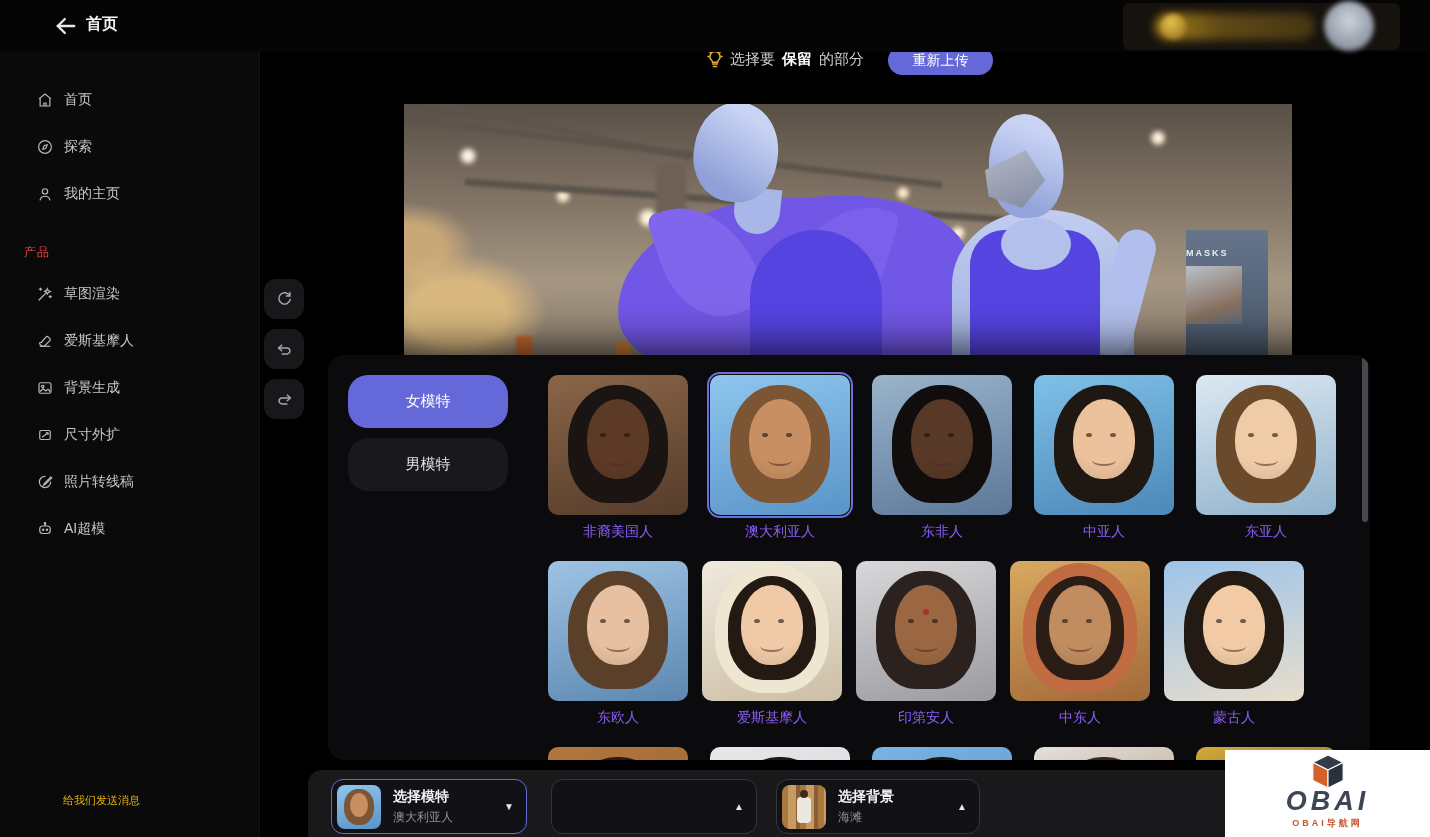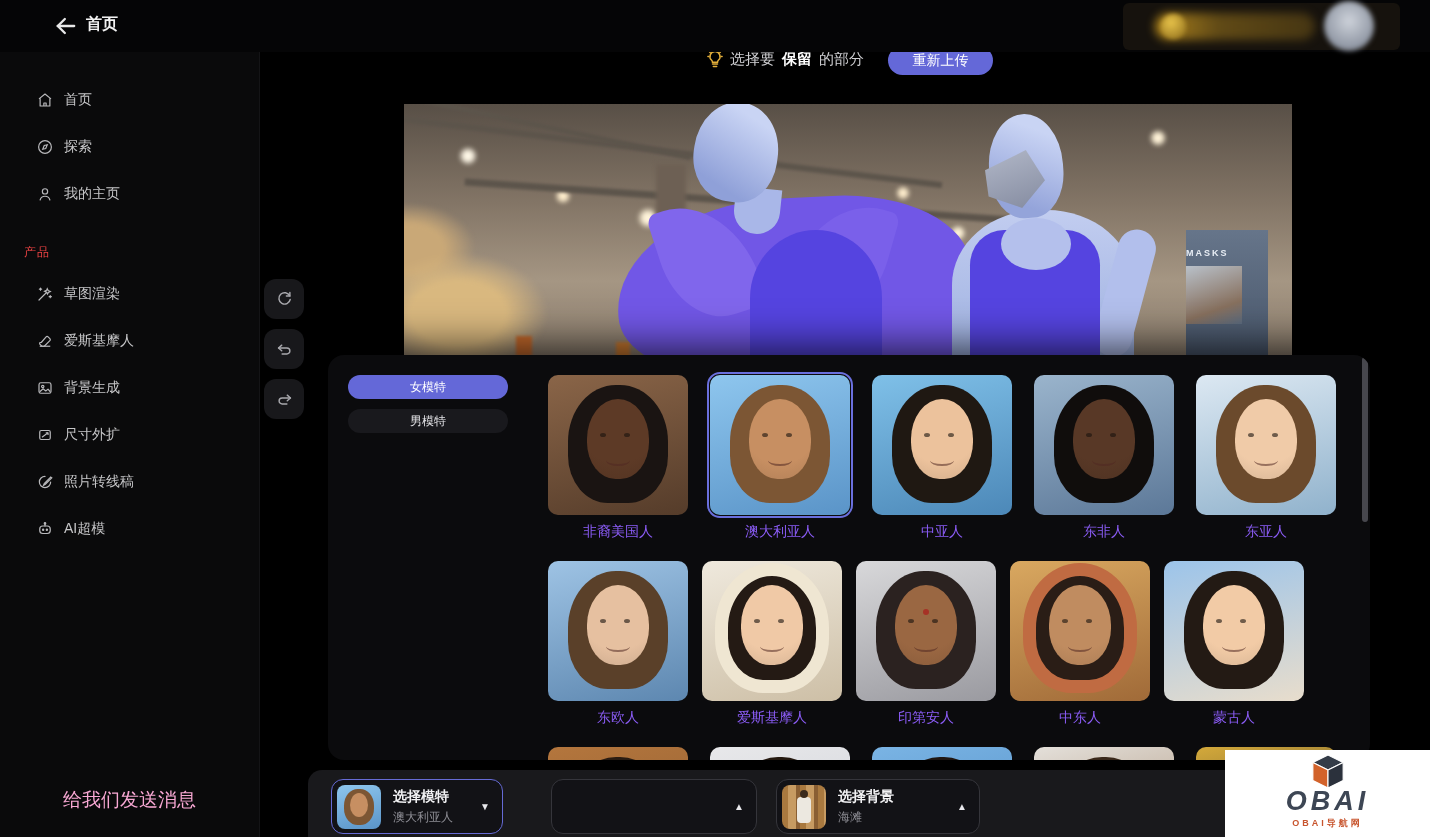--- a/index.html
+++ b/index.html
@@ -28,21 +28,21 @@
            border-right:1px solid #141416;z-index:20;}
   .side-nav{position:absolute;left:0;top:24px;right:0;}
   .side-products{position:absolute;left:0;top:218px;right:0;}
   .side-item{height:47px;display:flex;align-items:center;margin:0 20px;padding-left:16px;
              border-radius:10px;color:#c6c6c8;font-size:14px;cursor:pointer;}
   .side-item .ico{width:18px;height:18px;margin-right:10px;display:inline-flex;color:#b9b9bc;flex:none;}
   .side-item .ico svg{width:18px;height:18px;}
   .side-item.active{background:#1f1f23;color:#f0f0f2;}
   .section-label{position:absolute;left:24px;top:192px;font-size:12px;color:#ef4444;letter-spacing:1px;}
   .side-footer{position:absolute;left:20px;bottom:24px;right:20px;display:flex;align-items:center;
-               padding-left:16px;color:#f9a8d4;font-size:19px;cursor:pointer;height:26px;}
+               padding-left:16px;color:#eab308;font-size:11px;cursor:pointer;height:26px;}
   .side-footer .ico{width:17px;height:17px;margin-right:10px;display:inline-flex;}
 
   
   .hist{position:absolute;left:264px;top:279px;z-index:21;display:flex;flex-direction:column;gap:10px;}
   .hist button{width:40px;height:40px;border-radius:12px;border:none;background:#18181b;color:#a8a8ad;
                display:flex;align-items:center;justify-content:center;cursor:pointer;}
   .hist svg{width:19px;height:19px;}
 
   
   .hint-row{position:absolute;left:404px;top:44px;width:888px;height:34px;z-index:5;}
@@ -105,21 +105,21 @@
   .poster{position:absolute;left:782px;top:126px;width:82px;height:130px;
           background:linear-gradient(180deg,#66758a,#48566a);filter:blur(.4px);
           display:flex;flex-direction:column;align-items:flex-start;padding-top:18px;gap:8px;}
   .poster .ptxt{font-size:9px;font-weight:700;letter-spacing:2px;color:#e8edf4;}
   .poster .pimg{width:56px;height:58px;background:linear-gradient(160deg,#b9c1ca,#87705e 70%,#5c6c80);}
 
   
   .panel{position:absolute;left:328px;top:355px;width:1042px;height:405px;background:#0b0b0d;
          border-radius:16px;z-index:10;overflow:hidden;box-shadow:0 -8px 40px rgba(0,0,0,.7);}
   .tabs{position:absolute;left:20px;top:20px;display:flex;flex-direction:column;gap:10px;}
-  .tab{width:160px;height:24px;border-radius:20px;background:#19191d;color:#e2e2e6;font-size:12px;
+  .tab{width:160px;height:53px;border-radius:20px;background:#19191d;color:#e2e2e6;font-size:15px;
        display:flex;align-items:center;justify-content:center;cursor:pointer;}
   .tab.active{background:#6468d8;color:#fff;}
   .model-row{position:absolute;left:220px;display:flex;gap:22px;}
   .model-row.r0{top:20px;} .model-row.r1{top:206px;gap:14px;} .model-row.r2{top:392px;}
   .model-cell{width:140px;margin:0;cursor:pointer;}
   .thumb{position:relative;width:140px;height:140px;border-radius:10px;overflow:hidden;
          background:linear-gradient(165deg,var(--bg1),var(--bg2));}
   .model-cell.selected .thumb{outline:2px solid #6a6fdd;outline-offset:1px;}
   .thumb i{position:absolute;display:block;}
   .thumb .hair{left:20px;top:10px;width:100px;height:118px;border-radius:48% 48% 40% 40%;background:var(--hair);}
@@ -137,21 +137,21 @@
         background:#a63226;z-index:4;}
   .model-label{margin-top:8px;height:20px;text-align:center;font-size:14px;color:#8b5cf6;}
   .panel-scrollbar{position:absolute;right:2px;top:2px;width:6px;height:165px;border-radius:3px;
                    background:#47474d;cursor:pointer;}
 
   
   .bottombar{position:absolute;left:308px;top:770px;right:0;height:67px;background:#19191c;
              border-top-left-radius:14px;z-index:15;}
   .bb-card{position:absolute;top:9px;height:55px;border-radius:12px;background:#121216;
            border:1px solid #35353b;display:flex;align-items:center;cursor:pointer;padding:0 12px 0 5px;}
-  .bb-card:nth-child(1){left:23px;width:172px;border:1.5px solid #666bd6;}
+  .bb-card:nth-child(1){left:23px;width:196px;border:1.5px solid #666bd6;}
   .bb-card:nth-child(2){left:243px;width:206px;padding-left:13px;}
   .bb-card:nth-child(3){left:468px;width:204px;}
   .bb-thumb{position:relative;width:44px;height:44px;border-radius:8px;overflow:hidden;flex:none;margin-right:12px;}
   .bb-card.thumb-model .bb-thumb{background:linear-gradient(165deg,#8ec6ee,#5a94c8);}
   .bb-card.thumb-model .bt-a{position:absolute;left:7px;top:4px;width:30px;height:36px;border-radius:46%;background:#7c5634;}
   .bb-card.thumb-model .bt-b{position:absolute;left:13px;top:8px;width:18px;height:24px;border-radius:50%;background:#c78f62;}
   .bb-card.thumb-beach .bb-thumb{background:
         repeating-linear-gradient(90deg,#a9793f 0 6px,#c79b62 6px 14px,#8a5f33 14px 18px);}
   .bb-card.thumb-beach .bt-a{position:absolute;left:15px;top:12px;width:14px;height:26px;border-radius:4px;background:#ece8e0;}
   .bb-card.thumb-beach .bt-b{position:absolute;left:18px;top:5px;width:8px;height:8px;border-radius:50%;background:#3a2a1c;}
@@ -372,37 +372,37 @@
   </figure>
         <figure class="model-cell selected" style="--bg1: #8ec6ee; --bg2: #5a94c8; --skin: #c78f62; --hair: #7c5634;">
     <div class="thumb">
       <i class="hair"></i>
             <i class="face"></i>
             <i class="eyes"></i>
             <i class="mouth"></i>
     </div>
     <figcaption class="model-label">澳大利亚人</figcaption>
   </figure>
+        <figure class="model-cell" style="--bg1: #9ab4cc; --bg2: #5c7898; --skin: #583826; --hair: #100d0c;">
+    <div class="thumb">
+      <i class="hair"></i>
+            <i class="face"></i>
+            <i class="eyes"></i>
+            <i class="mouth"></i>
+    </div>
+    <figcaption class="model-label">东非人</figcaption>
+  </figure>
         <figure class="model-cell" style="--bg1: #7fc0e8; --bg2: #4c88b8; --skin: #ecc29c; --hair: #1f1812;">
     <div class="thumb">
       <i class="hair"></i>
             <i class="face"></i>
             <i class="eyes"></i>
             <i class="mouth"></i>
     </div>
     <figcaption class="model-label">中亚人</figcaption>
-  </figure>
-        <figure class="model-cell" style="--bg1: #9ab4cc; --bg2: #5c7898; --skin: #583826; --hair: #100d0c;">
-    <div class="thumb">
-      <i class="hair"></i>
-            <i class="face"></i>
-            <i class="eyes"></i>
-            <i class="mouth"></i>
-    </div>
-    <figcaption class="model-label">东非人</figcaption>
   </figure>
         <figure class="model-cell" style="--bg1: #dce8f2; --bg2: #90b2cc; --skin: #f0cba8; --hair: #6b4a2c;">
     <div class="thumb">
       <i class="hair"></i>
             <i class="face"></i>
             <i class="eyes"></i>
             <i class="mouth"></i>
     </div>
     <figcaption class="model-label">东亚人</figcaption>
   </figure>

